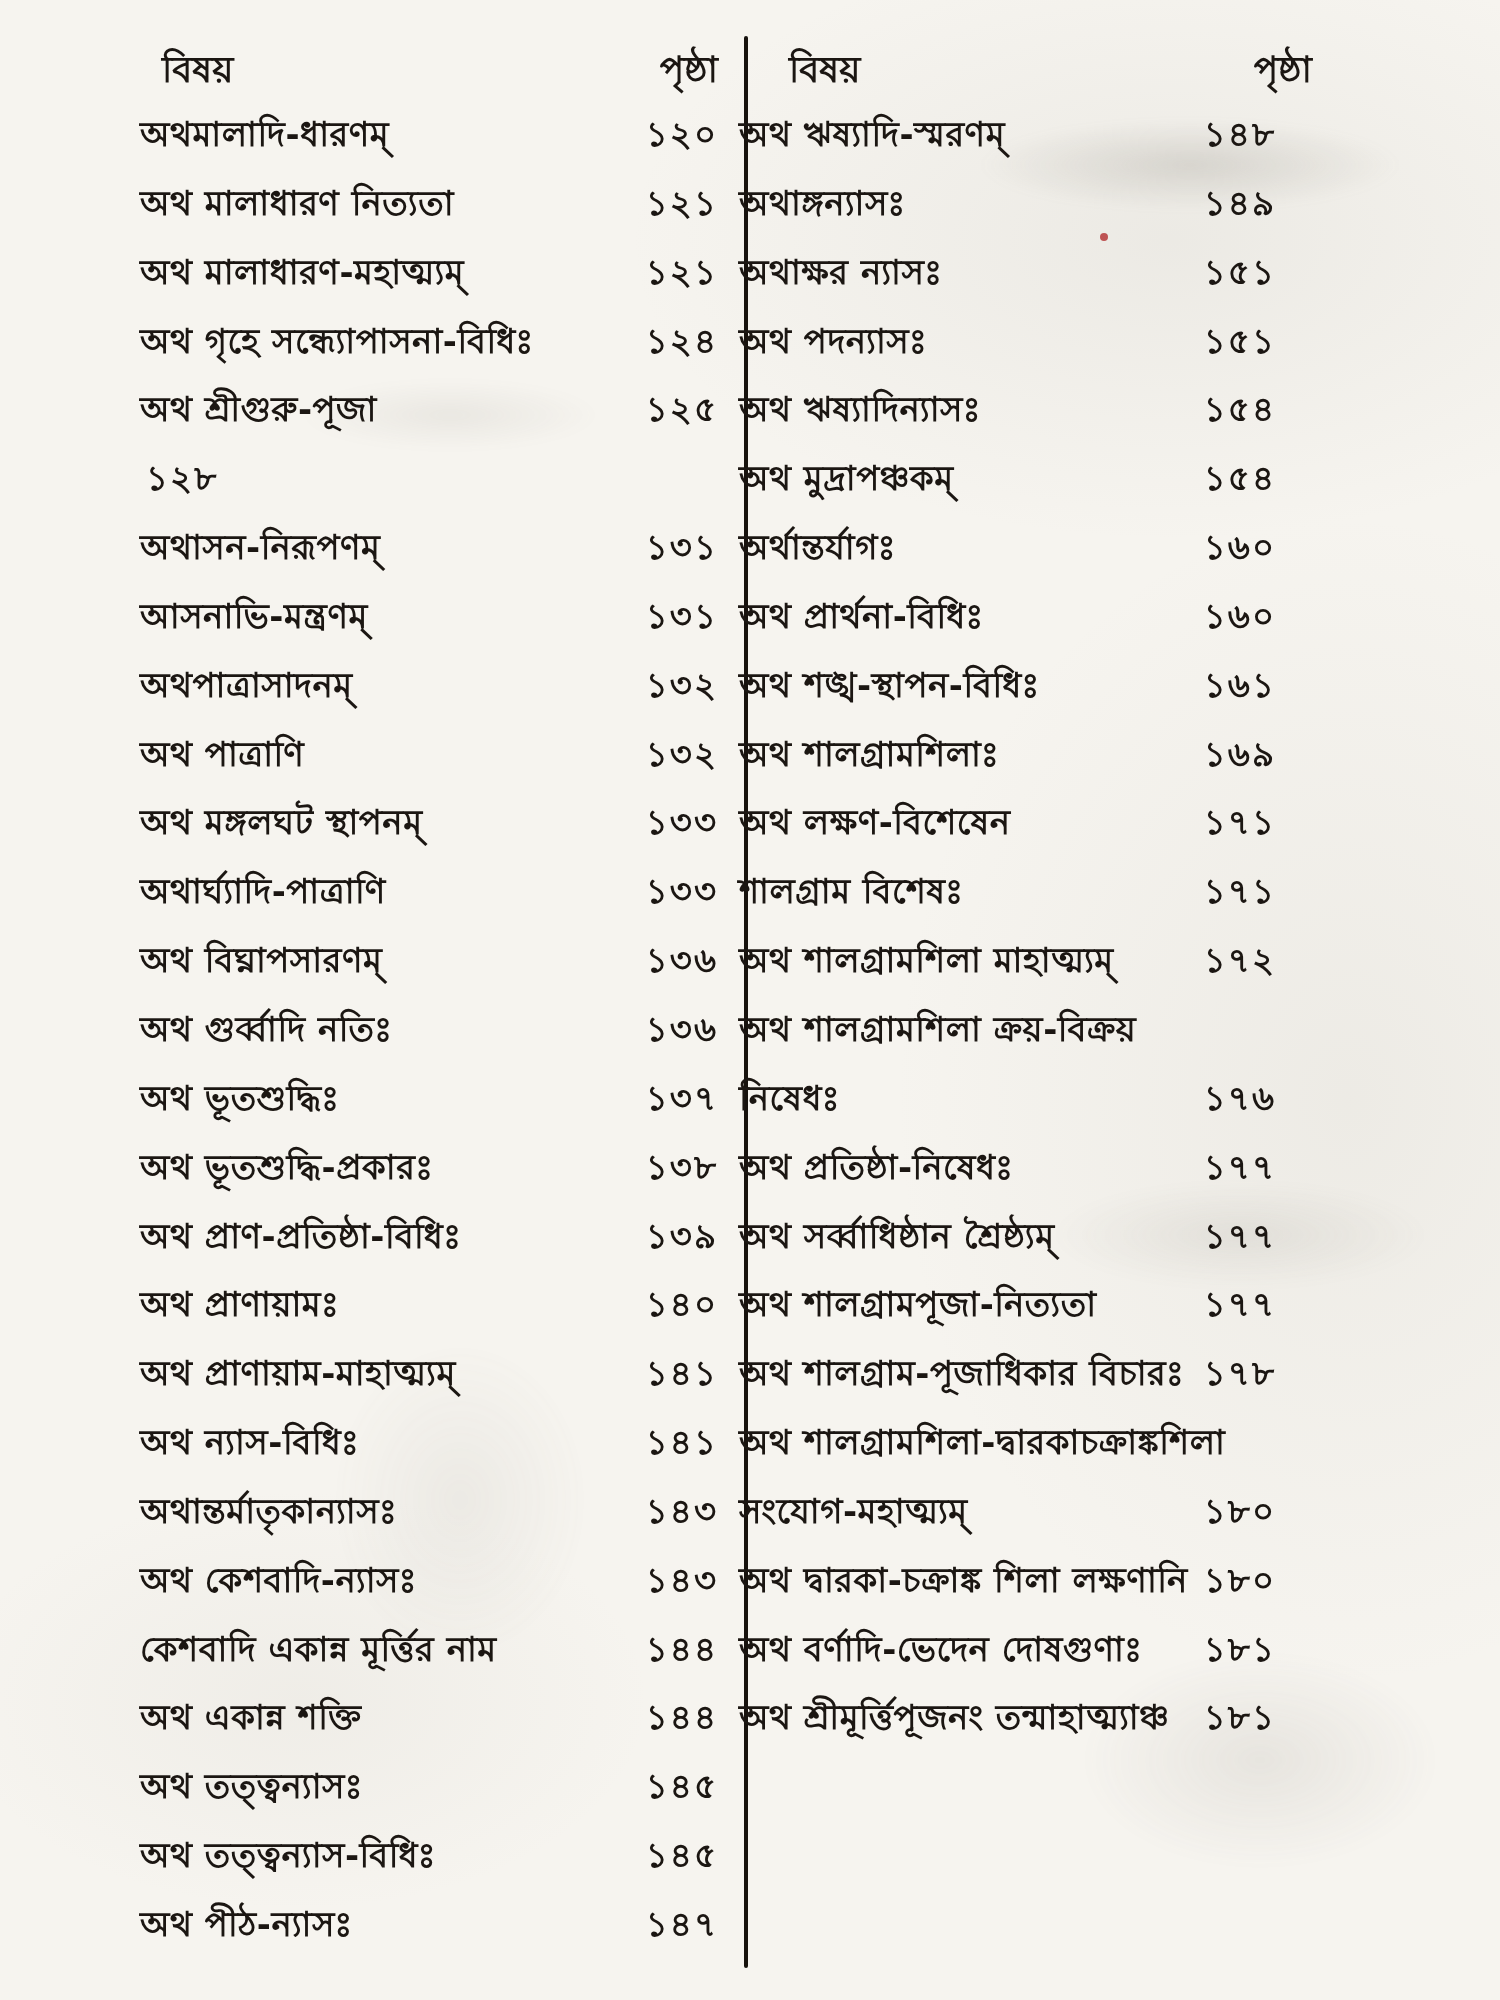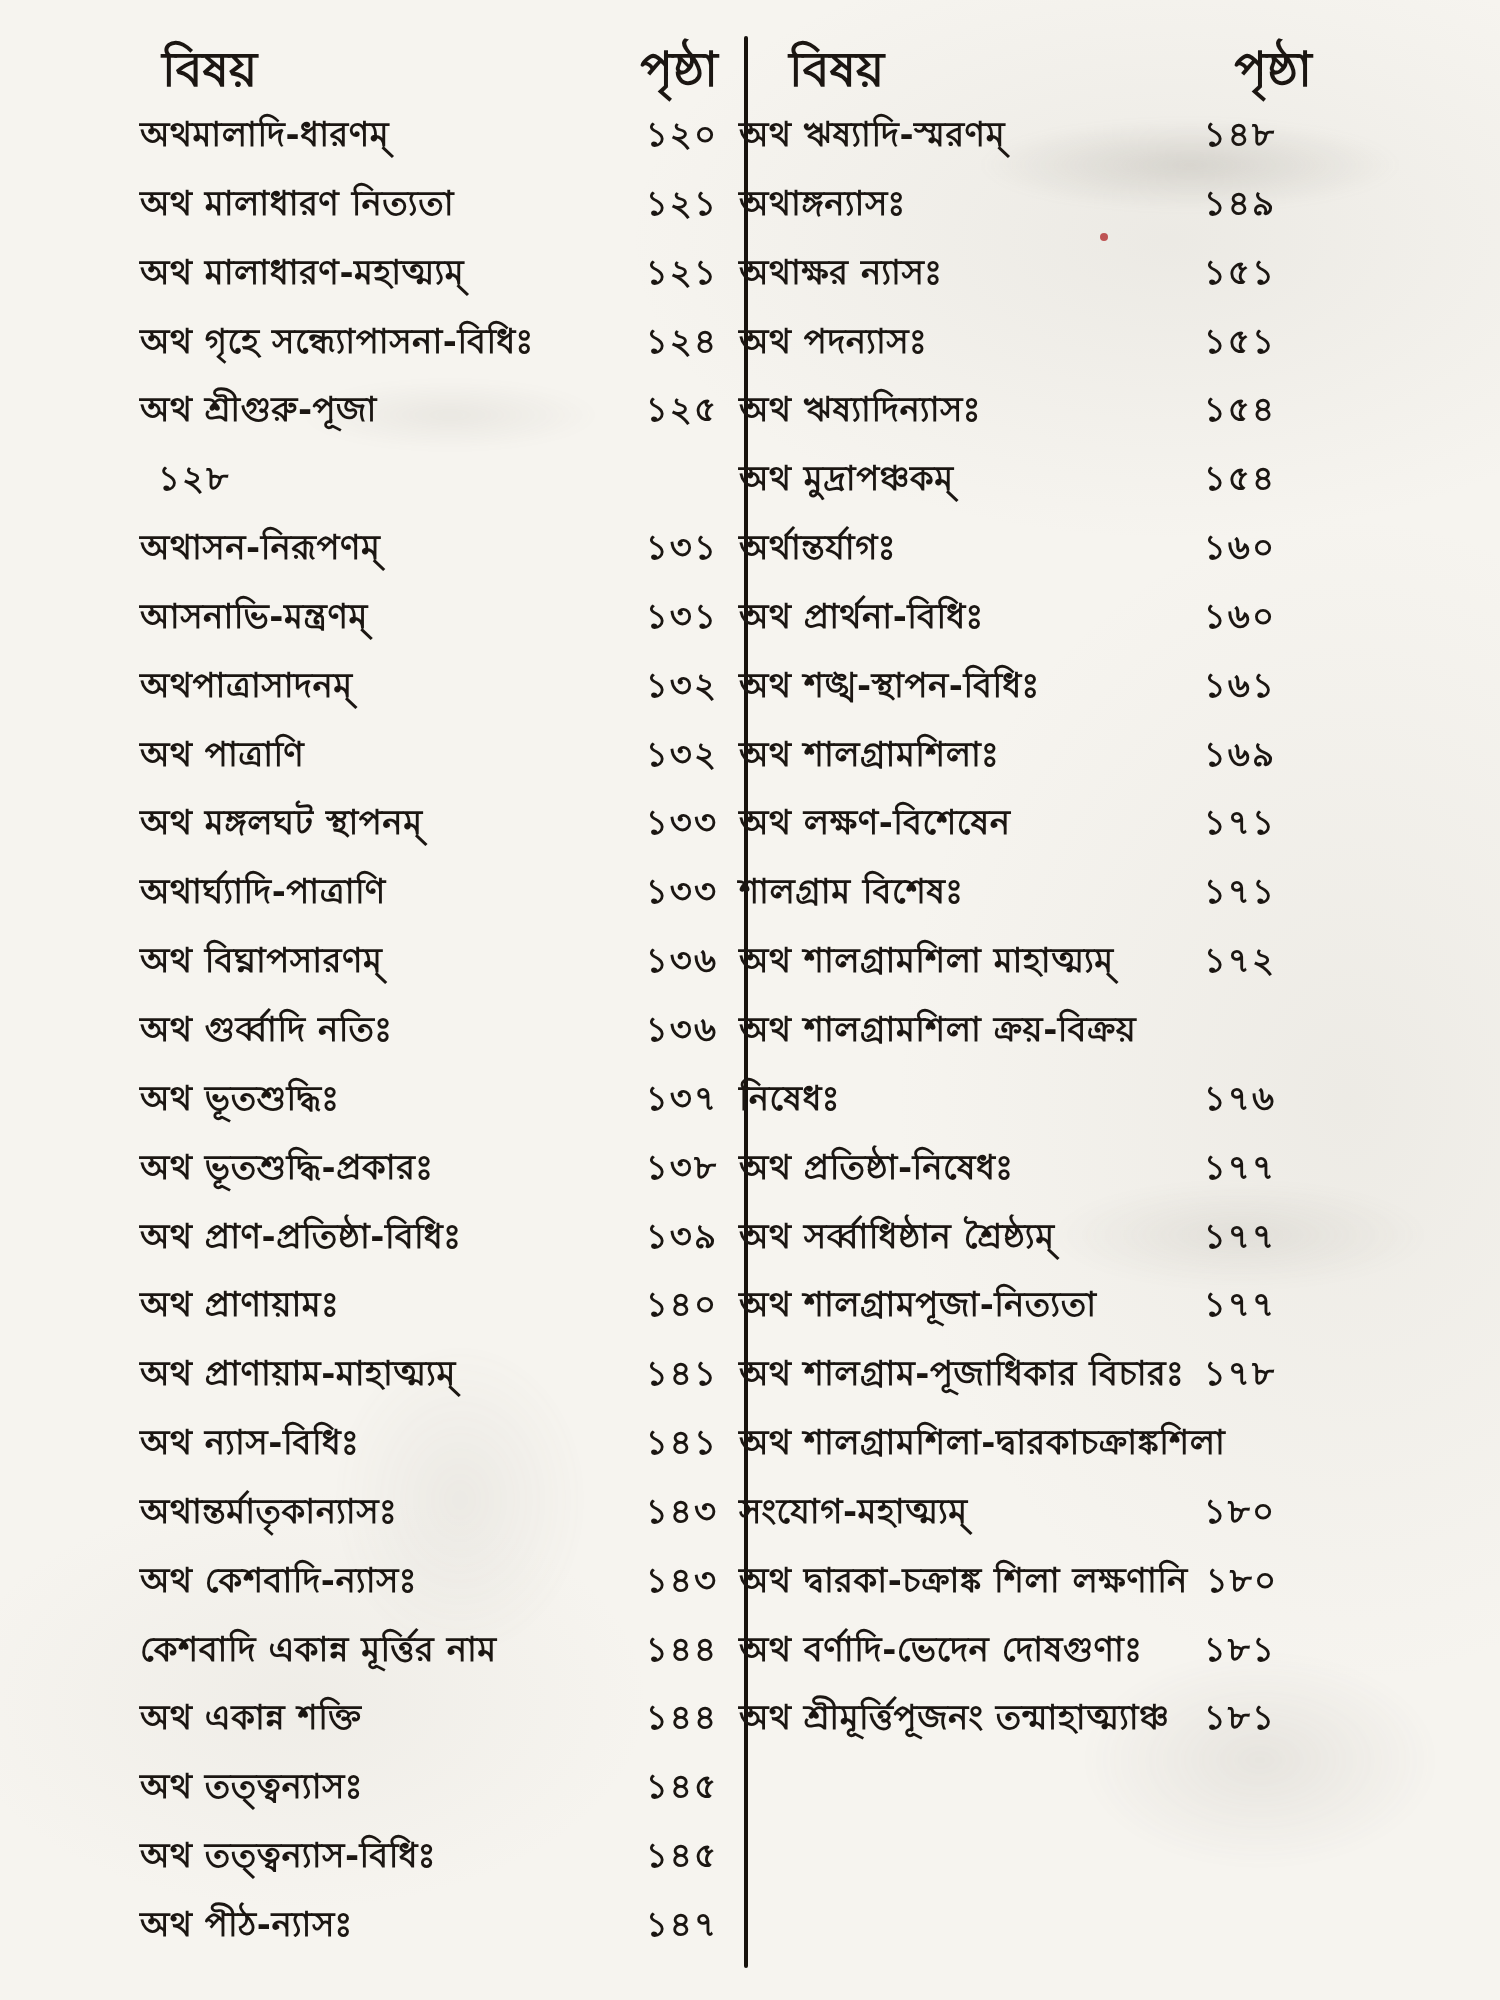--- a/index.html
+++ b/index.html
@@ -23,38 +23,38 @@
       var(--paper);
     color:var(--ink);
   }
   .divider{
     position:absolute;left:744px;top:36px;width:4px;height:1932px;
     background:var(--divider);border-radius:2px;
   }
   .col-header{
     position:absolute;top:40px;height:64px;
     display:flex;justify-content:space-between;align-items:center;
-    font-weight:bold;font-size:48px;white-space:nowrap;
+    font-weight:bold;font-size:36px;white-space:nowrap;
   }
   .col-header.left{left:100px;width:618px;}
   .col-header.left .subject{margin-left:62px;}
   .col-header.right{left:775px;width:537px;}
   .col-header.right .subject{margin-left:14px;}
   .rows{
     position:absolute;top:108px;display:flex;flex-direction:column;
   }
   .rows.left{left:100px;width:618px;}
   .rows.right{left:739px;width:537px;}
   .row{
     height:68.85px;display:flex;justify-content:space-between;
     font-weight:bold;font-size:34px;white-space:nowrap;
   }
   .rows.left .row{padding-left:40px;}
   .row .title{letter-spacing:.5px;}
-  .row .pageno{margin-left:18px;letter-spacing:2px;}
+  .row .pageno{margin-left:6px;letter-spacing:2px;}
   .red-dot{
     position:absolute;left:1100px;top:233px;width:8px;height:8px;border-radius:50%;
     background:var(--reddot);opacity:.85;
   }
   .smudge{
     position:absolute;border-radius:50%;
     background:radial-gradient(ellipse closest-side, rgba(120,115,105,.20), rgba(120,115,105,0));
     filter:blur(5px);pointer-events:none;
   }
   .smudge.s1{left:980px;top:120px;width:420px;height:90px;}

